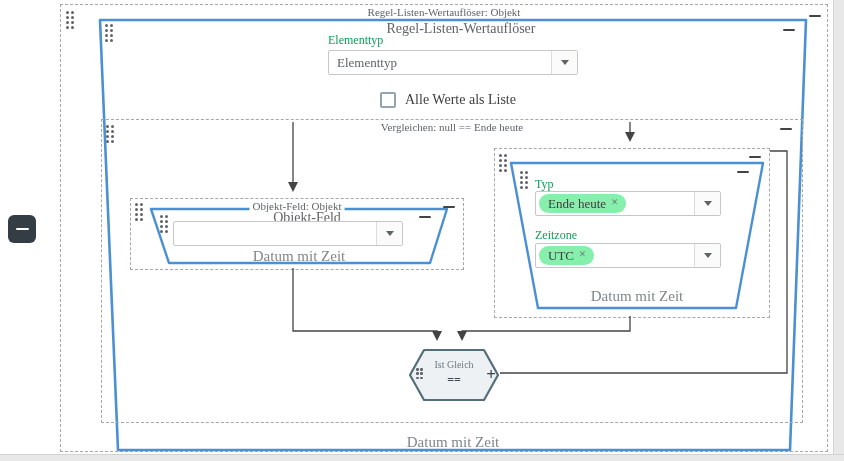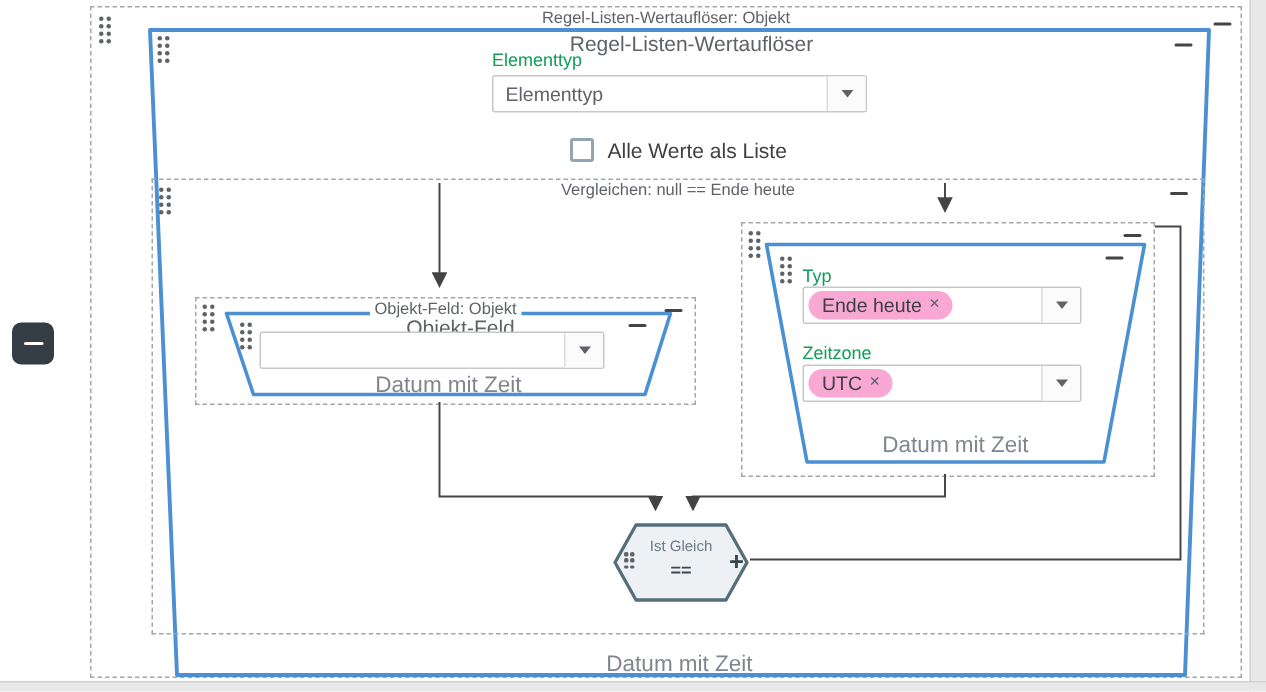--- a/index.html
+++ b/index.html
@@ -1,18 +1,18 @@
 <!DOCTYPE html>
 <html><head>
 <meta charset="utf-8">
 <style>
   * { margin:0; padding:0; box-sizing:border-box; }
   html,body { width:844px; height:461px; }
   body { font-family:"Liberation Sans", sans-serif; background:#e8e8e8; }
-  .canvas { position:relative; width:844px; height:461px; background:#fff; overflow:hidden; }
+  .canvas { position:relative; width:844px; height:461px; background:#fff; overflow:hidden;font-family:Liberation Serif, serif; }
 
   
   .panel-btn { position:absolute; left:8px; top:215px; width:28px; height:28px;
     background:#343d44; border:none; border-radius:6px; cursor:pointer;
     display:flex; align-items:center; justify-content:center; }
   .panel-btn::after { content:""; width:13px; height:2.5px; background:#fff; border-radius:1px; }
 
   
   .group { position:absolute; border:1px dashed #a6a6a6; }
   .group-label { position:absolute; top:1px; left:50%; transform:translateX(-50%);
@@ -44,21 +44,21 @@
     border:1px solid #c7c7c7; border-radius:2px; z-index:2; }
   .dd-value { flex:1; display:flex; align-items:center; padding:0 8px; font-size:13px;
     color:#5f6368; overflow:hidden; white-space:nowrap; }
   .dd-chips { flex:1; display:flex; align-items:center; padding:0 3px; overflow:hidden; }
   .dd-btn { width:26px; border-left:1px solid #dcdcdc; background:#fbfbfb; cursor:pointer;
     display:flex; align-items:center; justify-content:center; }
   .dd-btn::after { content:""; width:0; height:0; border-left:4.5px solid transparent;
     border-right:4.5px solid transparent; border-top:5px solid #5f6368; }
 
   
-  .chip { display:inline-flex; align-items:flex-start; gap:5px; background:#f9a8d4;
+  .chip { display:inline-flex; align-items:flex-start; gap:5px; background:#86efac;
     border-radius:11px; padding:2px 8px 2px 9px; font-size:13px; color:#3c4043; line-height:15px; }
   .chip .x { font-size:12px; color:#5f6368; cursor:pointer; line-height:1; }
 
   
   .checkbox-row { position:absolute; display:flex; align-items:center; gap:9px; z-index:2; }
   .checkbox { width:16px; height:16px; border:2px solid #93a5b1; border-radius:2px;
     background:#fff; cursor:pointer; }
   .checkbox-label { font-size:14px; color:#404040; }
 
   

